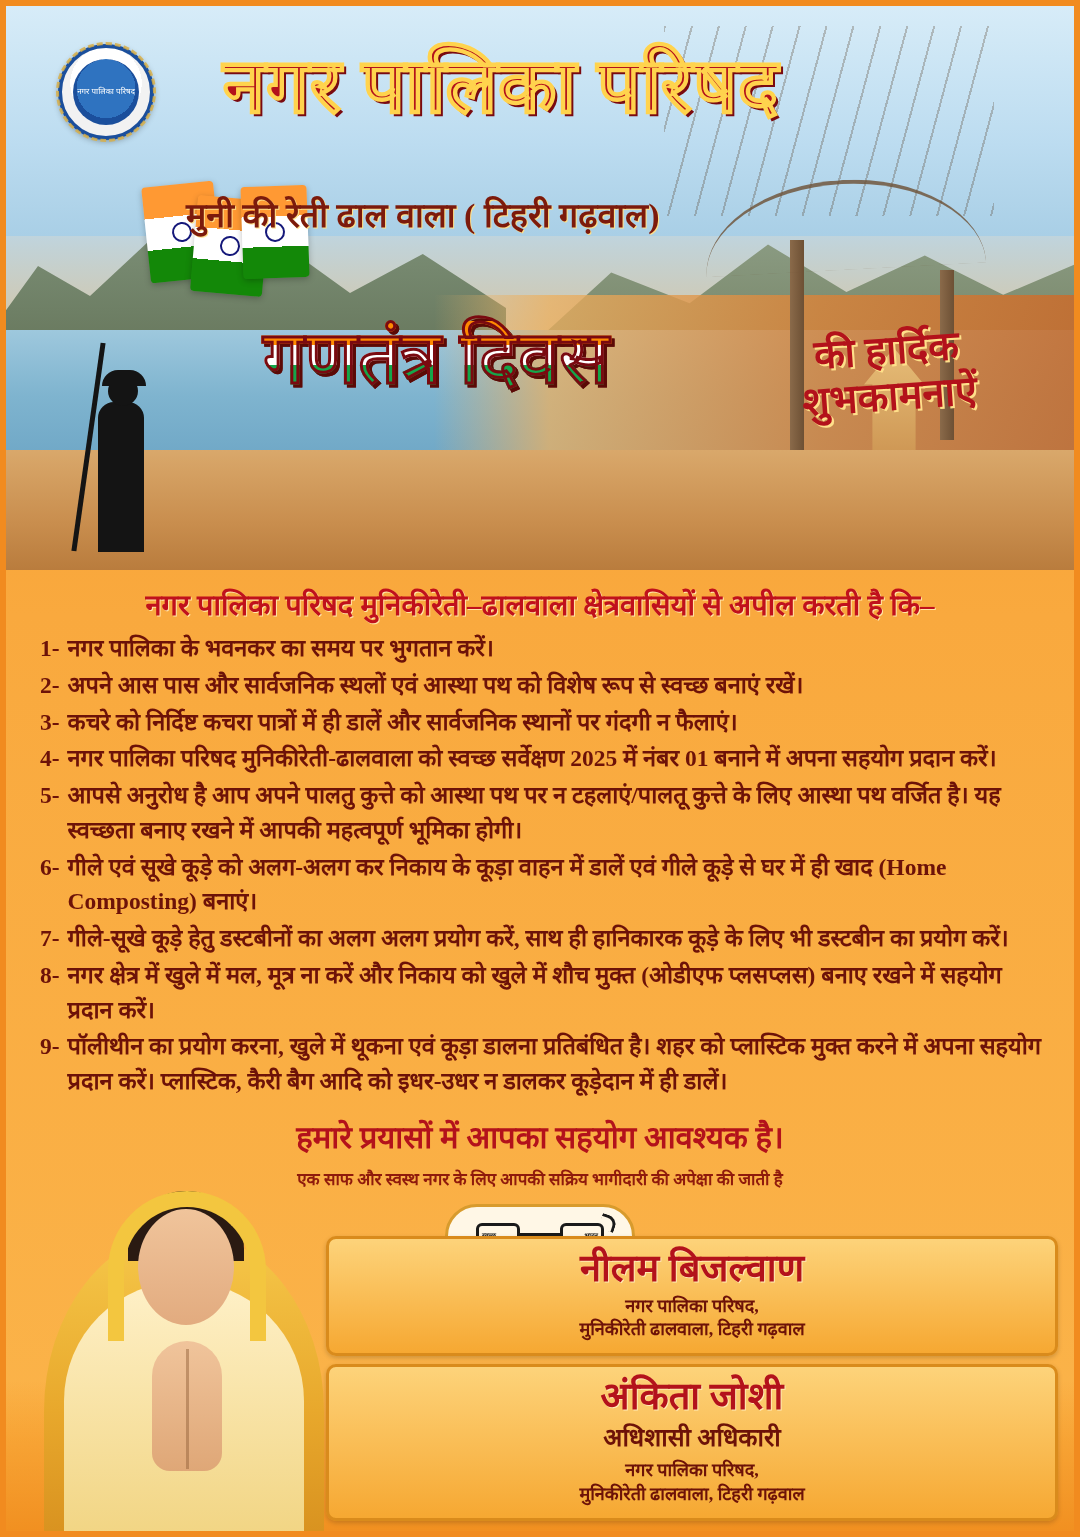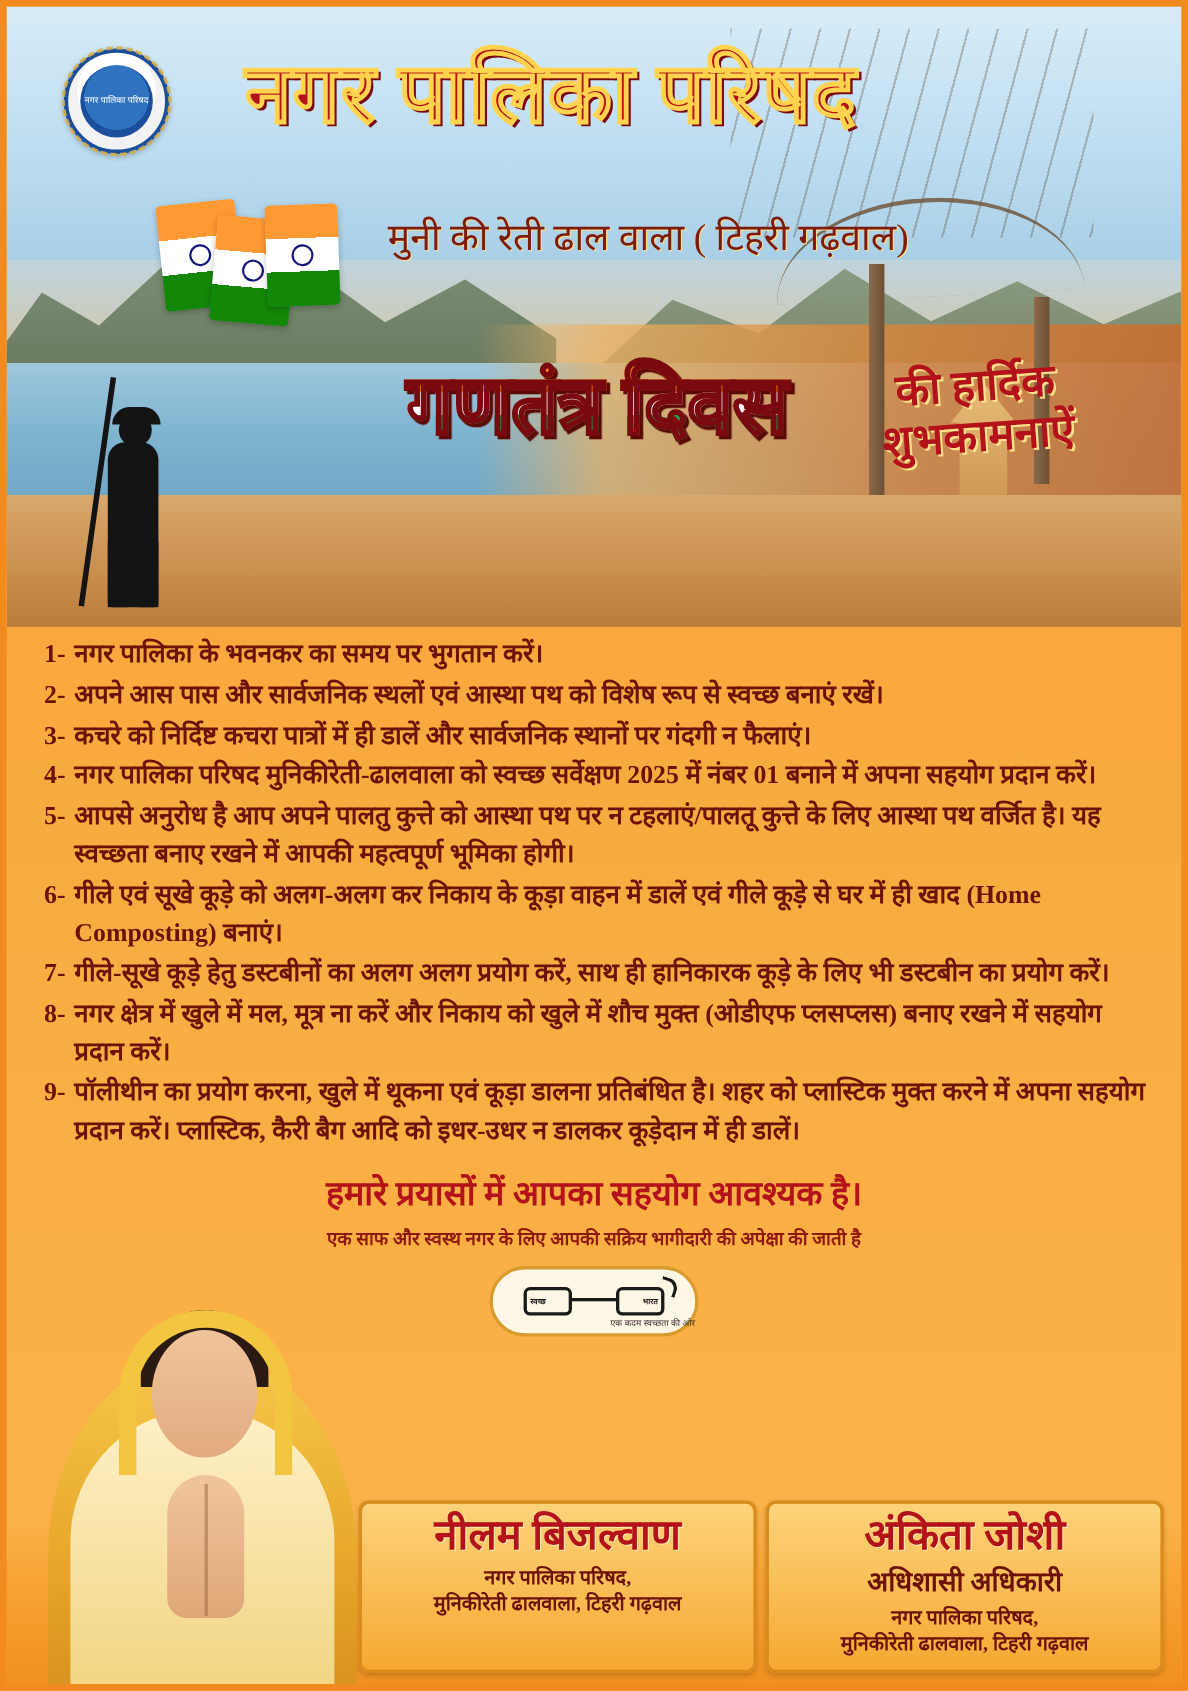--- a/index.html
+++ b/index.html
@@ -153,30 +153,30 @@
     font-family: "Liberation Serif", serif;
     font-weight: bold;
     font-size: 76px;
     line-height: 1;
     color: #b3121b;
     -webkit-text-stroke: 2px #ffd34d;
     text-shadow: 3px 3px 0 #7a0a10, 0 0 2px #fff;
     letter-spacing: 1px;
   }
   .title-sub1, .title-sub2 {
-    position: absolute; width: 640px; left: 180px; text-align:right;
-    font-family: "Liberation Serif", serif; font-weight: normal;
+    position: absolute; width: 640px; left: 180px; text-align:left;
+    font-family: "Liberation Serif", serif; font-weight: bold;
     color:#7c1a0c; text-shadow: 1px 1px 0 #ffe08a;
   }
   .title-sub1 { top: 185px; font-size: 34px; }
   .title-sub2 { top: 233px; font-size: 38px; }
 
   .republic {
-    position: absolute; left: 150px; top: 327px; width: 560px; text-align:right;
-    font-family: "Liberation Serif", serif; font-weight: bold;
+    position: absolute; left: 150px; top: 315px; width: 560px; text-align:center;
+    font-family: "Liberation Serif", serif; font-weight: normal;
     font-size: 74px; line-height: 1;
     background: linear-gradient(180deg,#ff8a00 0 32%, #ffffff 32% 60%, #15a64a 60% 100%);
     -webkit-background-clip: text; background-clip: text; color: transparent;
     -webkit-text-stroke: 3px #7a0a10;
     filter: drop-shadow(3px 3px 0 #5c0a06);
   }
   .greet {
     position:absolute; right: 36px; top: 322px; width: 300px; text-align:center;
     font-family:"Liberation Serif", serif; font-weight:bold;
     color:#b3121b; font-size: 40px; line-height:1.15;
@@ -253,21 +253,21 @@
     position:absolute; bottom: 5px; left: 0; right: 0; text-align:right;
     font-size: 8px; color:#333;
   }
 
   
   .bottom {
     position: absolute; left: 0; right: 0; bottom: 0; height: 218px;
   }
   .sig-wrap {
     position:absolute; right: 16px; bottom: 10px; left: 320px;
-    display: flex; gap: 8px;
+    display: flex; gap: 8px; flex-direction: column;
   }
   .sig {
     flex: 1 1 0;
     background: linear-gradient(180deg,#fdd37a 0%, #f6a832 100%);
     border: 3px solid #d98b1c;
     border-radius: 10px;
     padding: 10px 8px 12px 8px;
     text-align: center;
     box-shadow: 0 2px 5px rgba(0,0,0,.18);
   }
@@ -375,20 +375,21 @@
     <div class="emblem">
       <div class="inner">नगर पालिका परिषद</div>
     </div>
 
     <div class="title-main">नगर पालिका परिषद</div>
     <div class="title-sub1">मुनी की रेती ढाल वाला ( टिहरी गढ़वाल)</div>
     <div class="republic">गणतंत्र दिवस</div>
     <div class="greet">की हार्दिक शुभकामनाऐं</div>
   </div>
 
+  <div class="appeal">नगर पालिका परिषद मुनिकीरेती–ढालवाला क्षेत्रवासियों से अपील करती है कि–</div>
 
   <div class="points">
     <div class="point">
       <span class="num">1-</span>
       <span class="txt">नगर पालिका के भवनकर का समय पर भुगतान करें।</span>
     </div>
     <div class="point">
       <span class="num">2-</span>
       <span class="txt">अपने आस पास और सार्वजनिक स्थलों एवं आस्था पथ को विशेष रूप से स्वच्छ बनाएं रखें।</span>
     </div>

